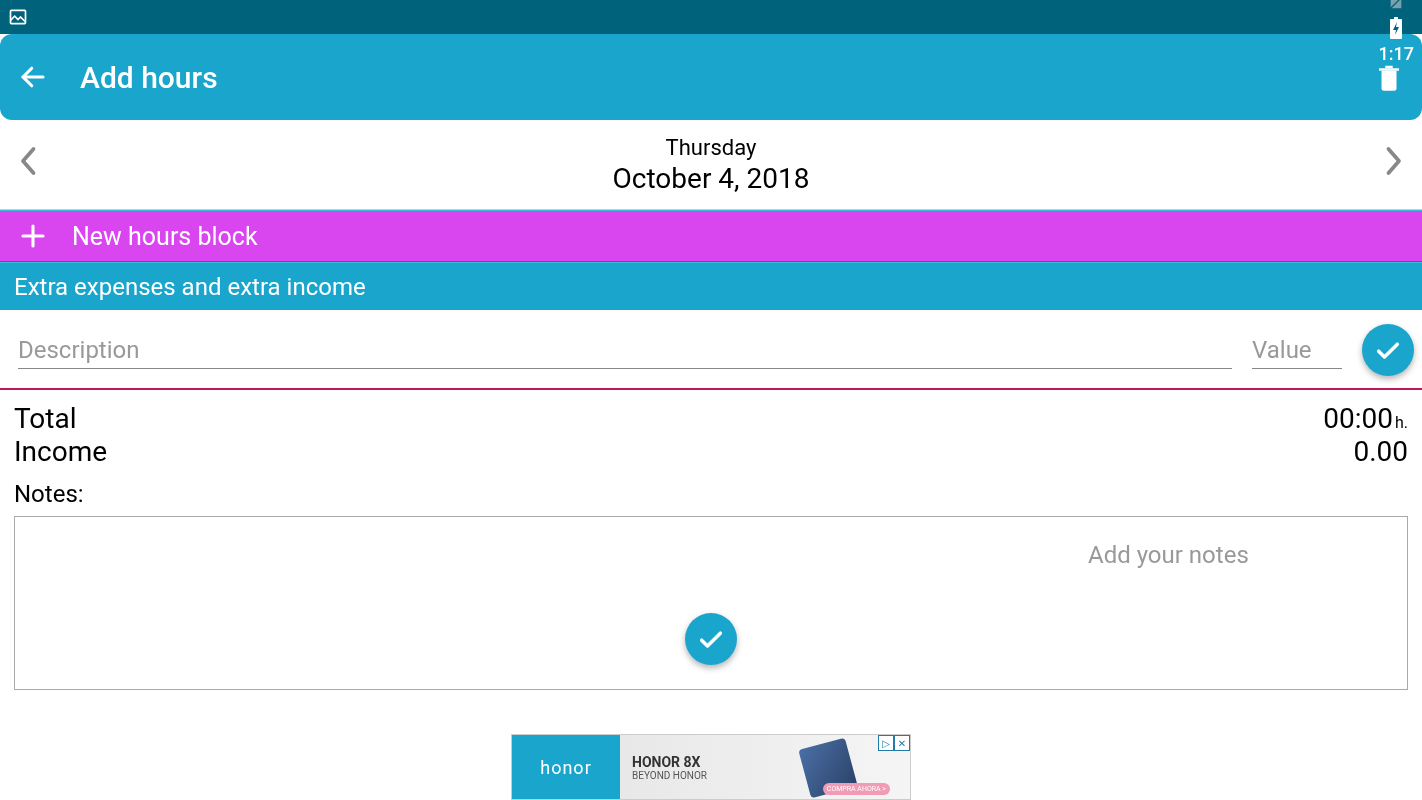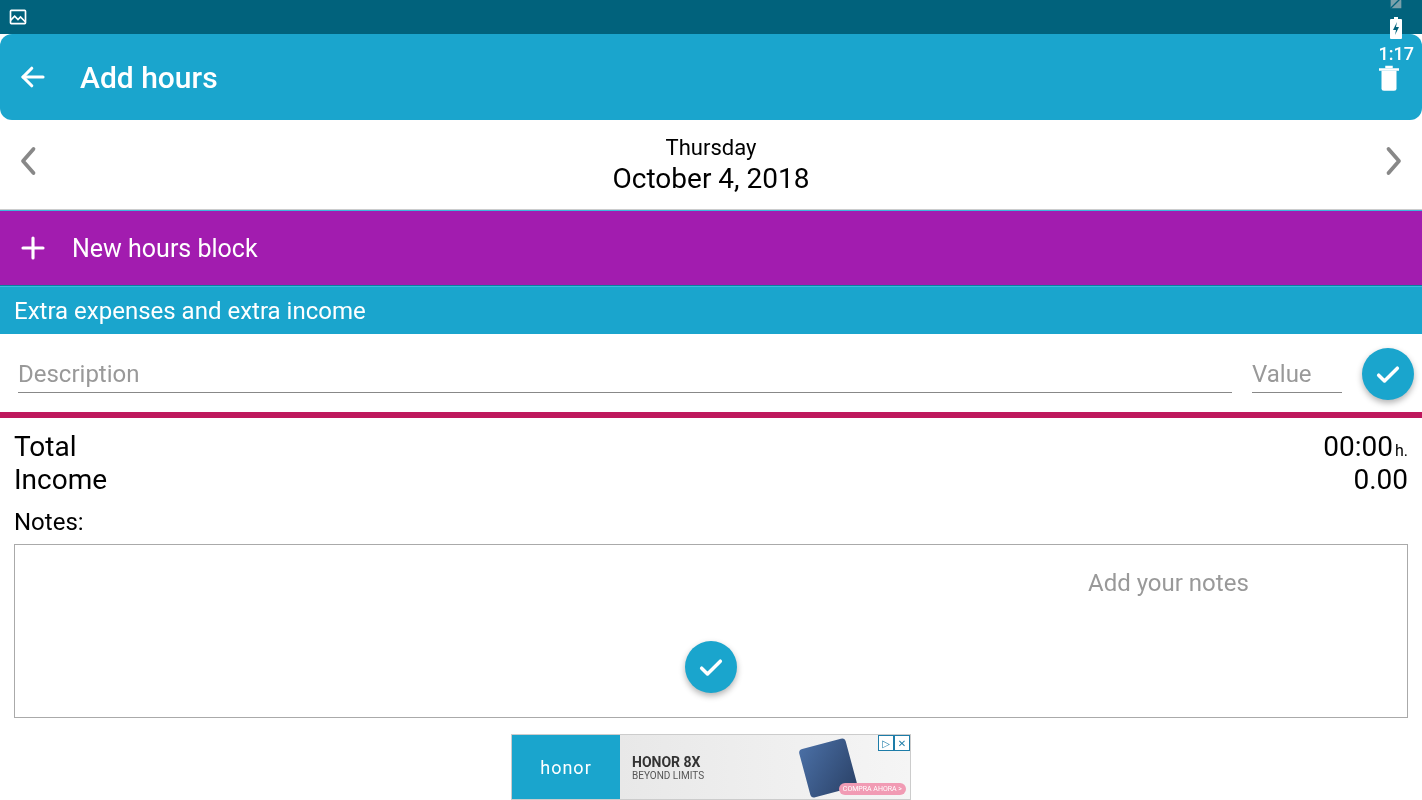--- a/index.html
+++ b/index.html
@@ -38,22 +38,22 @@
     align-items: center;
     padding: 0 20px;
     border-bottom: 1px solid #ccc;
   }
   .chevron { color: #888; cursor: pointer; font-size: 30px; }
   .date-center { flex: 1; text-align: center; }
   .day-name { font-size: 22px; color: #000; margin-bottom: 2px; }
   .date-str { font-size: 28px; color: #000; }
   
   .new-block {
-    height: 76px;
-    background: #a21caf;
+    height: 52px;
+    background: #d946ef;
     display: flex;
     align-items: center;
     padding: 8px 18px;
     color: #fff;
     border-top: 1px solid #3cb8dc;
     border-bottom: 1px solid #0b7fa0;
     cursor: pointer;
   }
   .plus-icon { margin-right: 24px; display: flex; }
   .new-block-label { font-size: 25px; }
@@ -68,21 +68,21 @@
     border-top: 1px solid #3cb8dc;
   }
   .extras-label { font-size: 24px; }
   
   .input-row {
     background: #fff;
     display: flex;
     align-items: center;
     padding: 14px 8px 12px 18px;
     gap: 20px;
-    border-bottom: 6px solid #be185d;
+    border-bottom: 2px solid #be185d;
   }
   .input-field {
     border: none;
     border-bottom: 1px solid #888;
     font-size: 24px;
     padding: 4px 0;
     outline: none;
     color: #999;
     background: transparent;
   }
@@ -164,21 +164,21 @@
     position: absolute;
     right: 58px;
     top: 8px;
     width: 48px; height: 50px;
     background: linear-gradient(135deg, #4a6fa5, #2b4268);
     transform: rotate(-15deg);
     border-radius: 4px;
   }
   .ad-cta {
     position: absolute;
-    right: 4px; bottom: 4px;
+    right: 20px; bottom: 4px;
     background: #f19bb4;
     color: #fff;
     font-size: 7px;
     padding: 2px 4px;
     border-radius: 6px;
   }
   .ad-corner {
     position: absolute;
     right: 0; top: 0;
     display: flex;
@@ -309,21 +309,21 @@
           <polyline points="4 13 9 18 20 7"></polyline>
         </svg>
     </div>
   </div>
 </div>
 
 <div class="ad-banner">
   <div class="ad-left">honor</div>
   <div class="ad-mid">
     <div class="ad-title">HONOR 8X</div>
-    <div class="ad-sub">BEYOND LIMITS</div>
+    <div class="ad-sub">BEYOND HONOR</div>
     <div class="ad-phone"></div>
     <div class="ad-cta">COMPRA AHORA &gt;</div>
     <div class="ad-corner">
       <div class="ad-corner-box">▷</div>
       <div class="ad-corner-box">✕</div>
     </div>
   </div>
 </div>
 
 </body></html>

